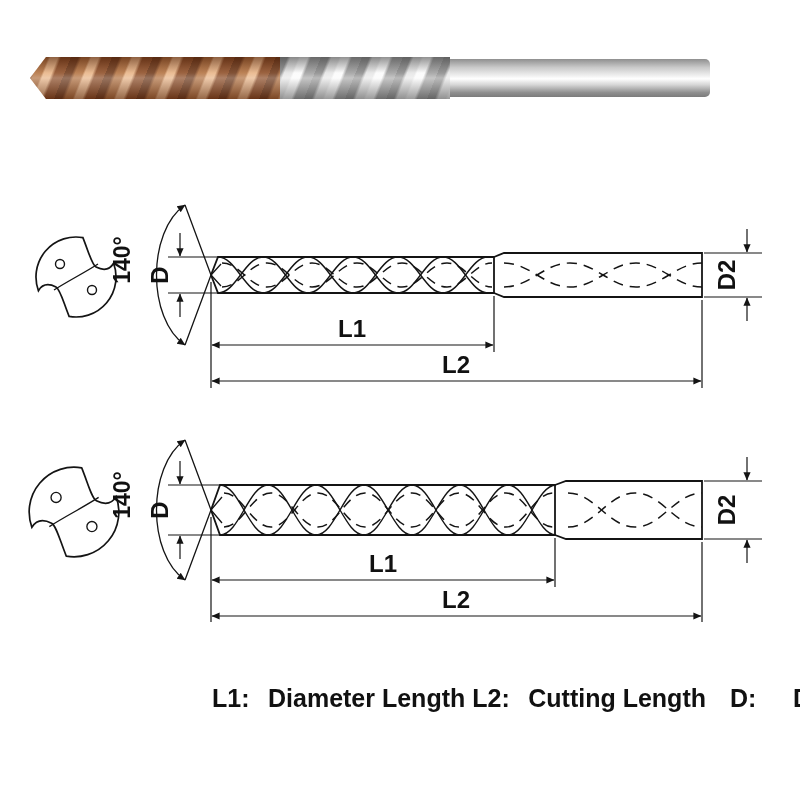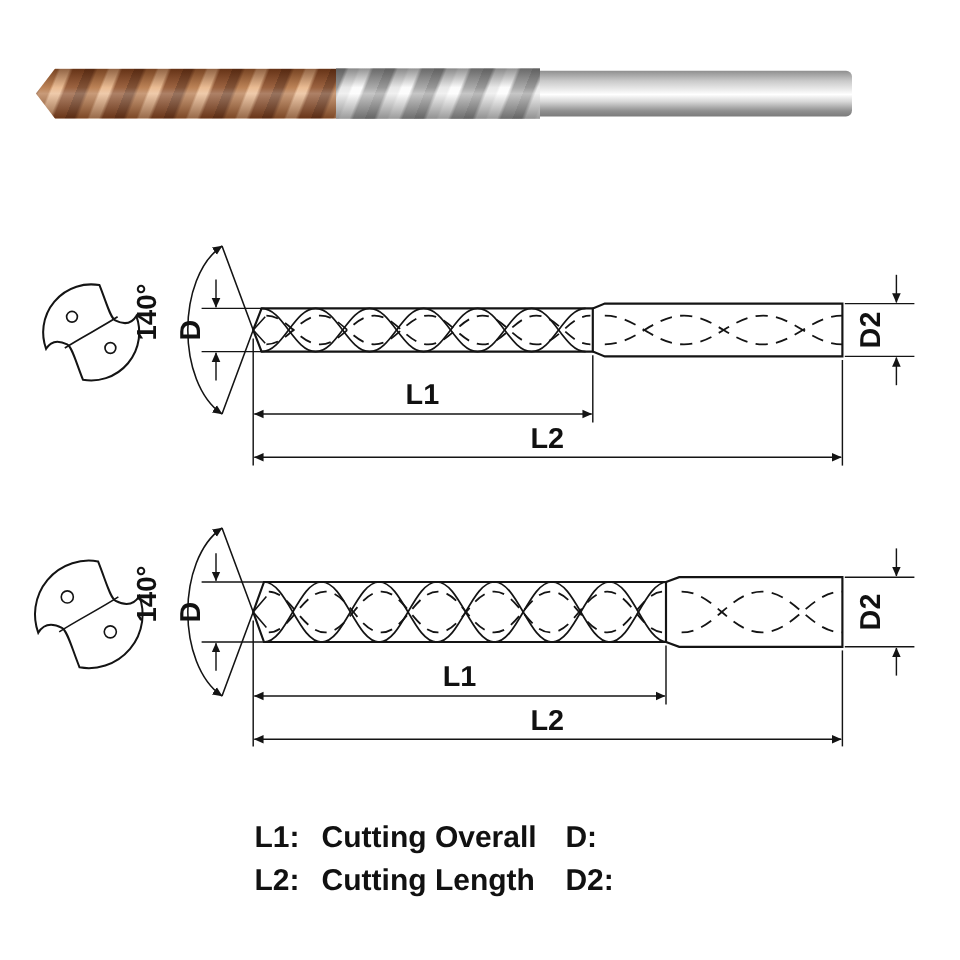--- a/index.html
+++ b/index.html
@@ -17,21 +17,21 @@
   .drill-flute-silver{position:absolute;left:250px;top:2px;width:170px;height:42px;
     background-image:
       linear-gradient(180deg,rgba(60,60,60,.55) 0%,rgba(255,255,255,.1) 38%,rgba(255,255,255,.4) 50%,rgba(60,60,60,.5) 100%),
       repeating-linear-gradient(112deg,#8c8c8c 0 7px,#e6e6e6 10px 17px,#fbfbfb 19px 26px,#a0a0a0 29px 38px);}
   .drill-shank{position:absolute;left:420px;top:4px;width:260px;height:38px;border-radius:0 5px 5px 0;
     background:linear-gradient(180deg,#8f8f8f 0%,#c9c9c9 22%,#f2f2f2 45%,#ffffff 52%,#d6d6d6 68%,#909090 88%,#7b7b7b 100%);}
 
   
   .legend{position:absolute;left:212px;top:684px;display:flex;gap:24px;
           font-size:25px;font-weight:700;color:#111;}
-  .legend-col{display:flex;flex-direction:column;gap:7px;}
+  .legend-col{display:flex;flex-direction:row;gap:7px;}
   .legend-row{display:flex;white-space:nowrap;}
   .legend-abbr{display:inline-block;width:56px;}
 </style>
 </head>
 <body>
 
 <div id="canvas">
 
   <div class="drill-photo">
     <div class="drill-flute-bronze"></div>
@@ -158,21 +158,21 @@
         <path d="M212,616 L701,616" marker-start="url(#arr)" marker-end="url(#arr)"></path>
       </g>
       <text x="456" y="608" text-anchor="middle" font-size="24" font-weight="600" stroke="none">L2</text>
     </g>
   </svg>
 
   <div class="legend">
     <div class="legend-col">
       <div class="legend-row">
         <span class="legend-abbr">L1:</span>
-        <span>Cutting Overall</span>
+        <span>Diameter Length</span>
       </div>
       <div class="legend-row">
         <span class="legend-abbr">L2:</span>
         <span>Cutting Length</span>
       </div>
     </div>
     <div class="legend-col">
       <div class="legend-row">
         <span class="legend-abbr">D:</span>
       </div>

